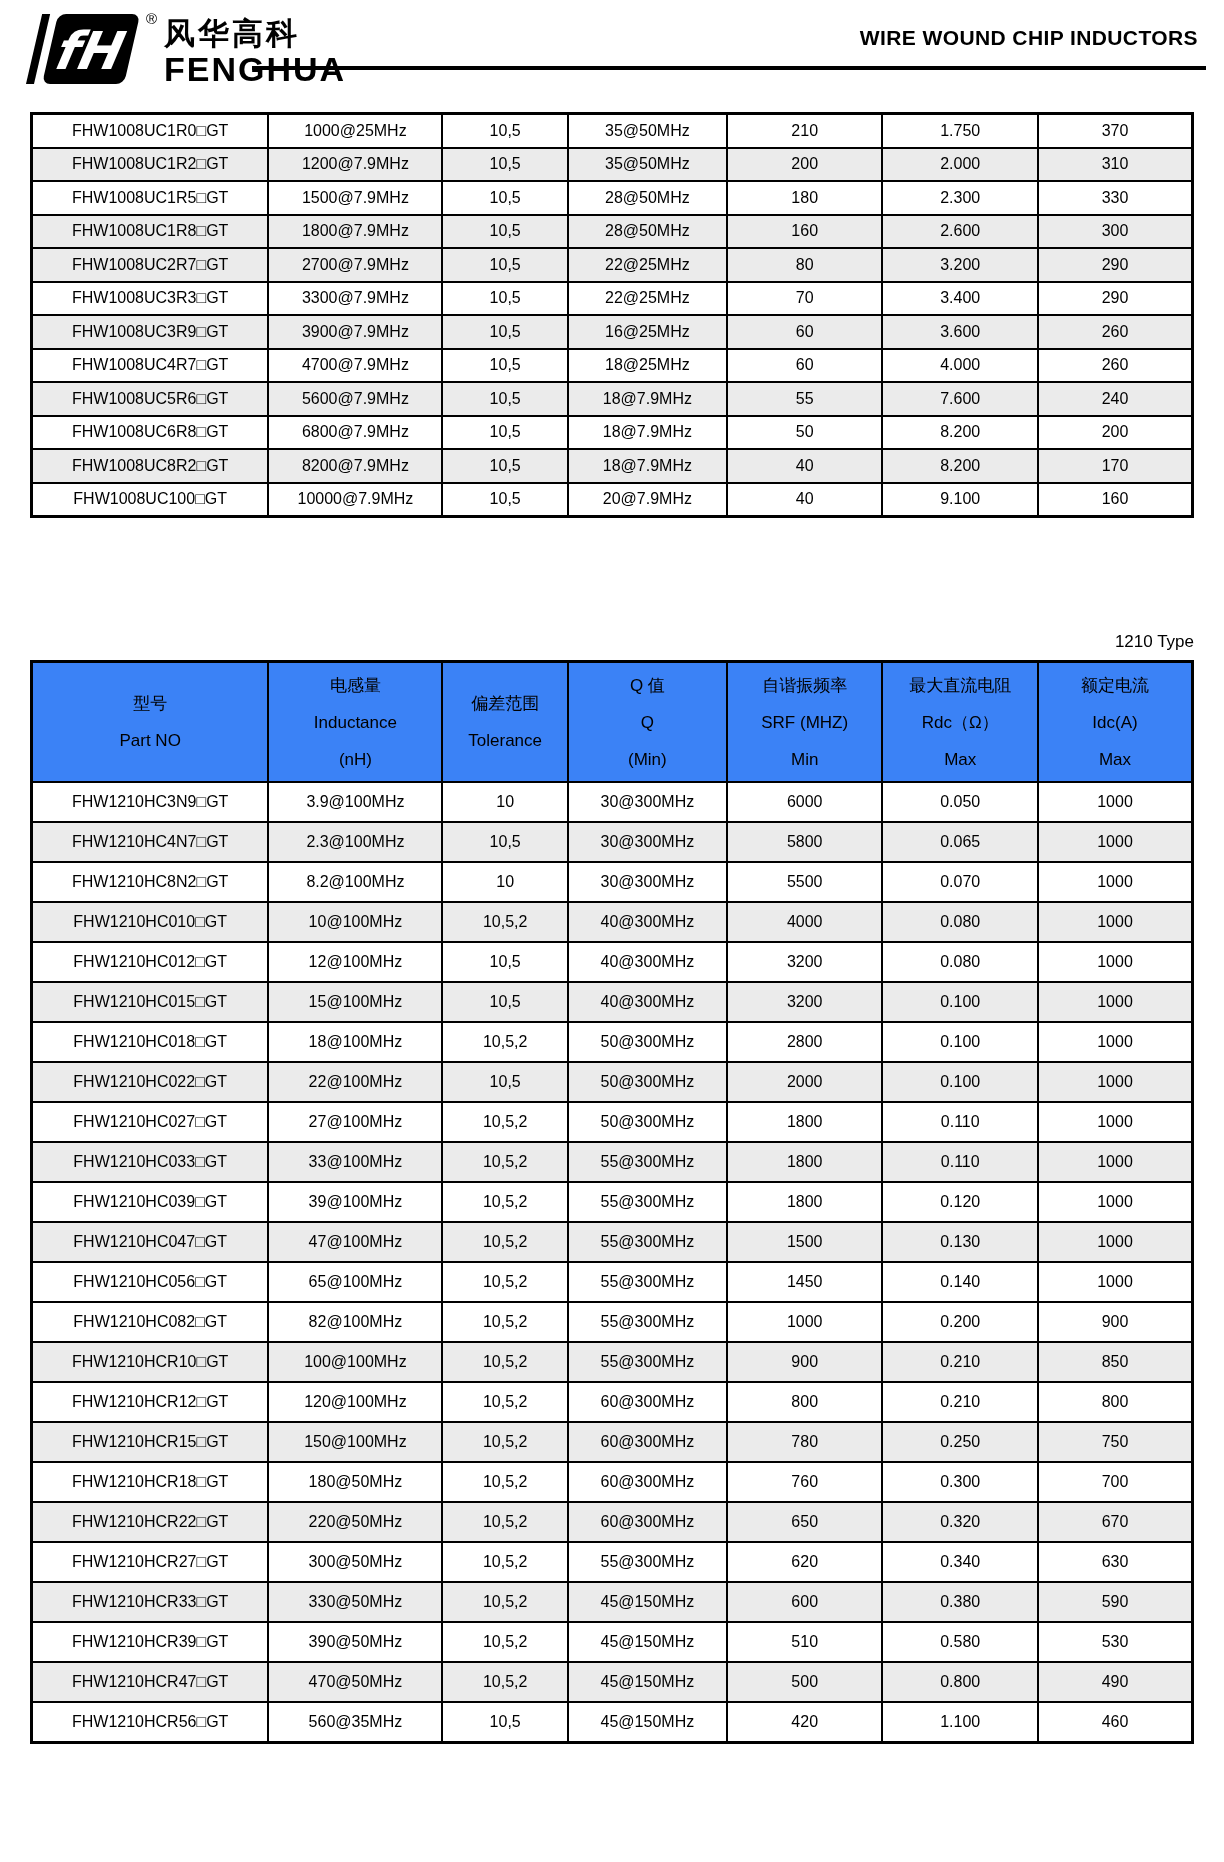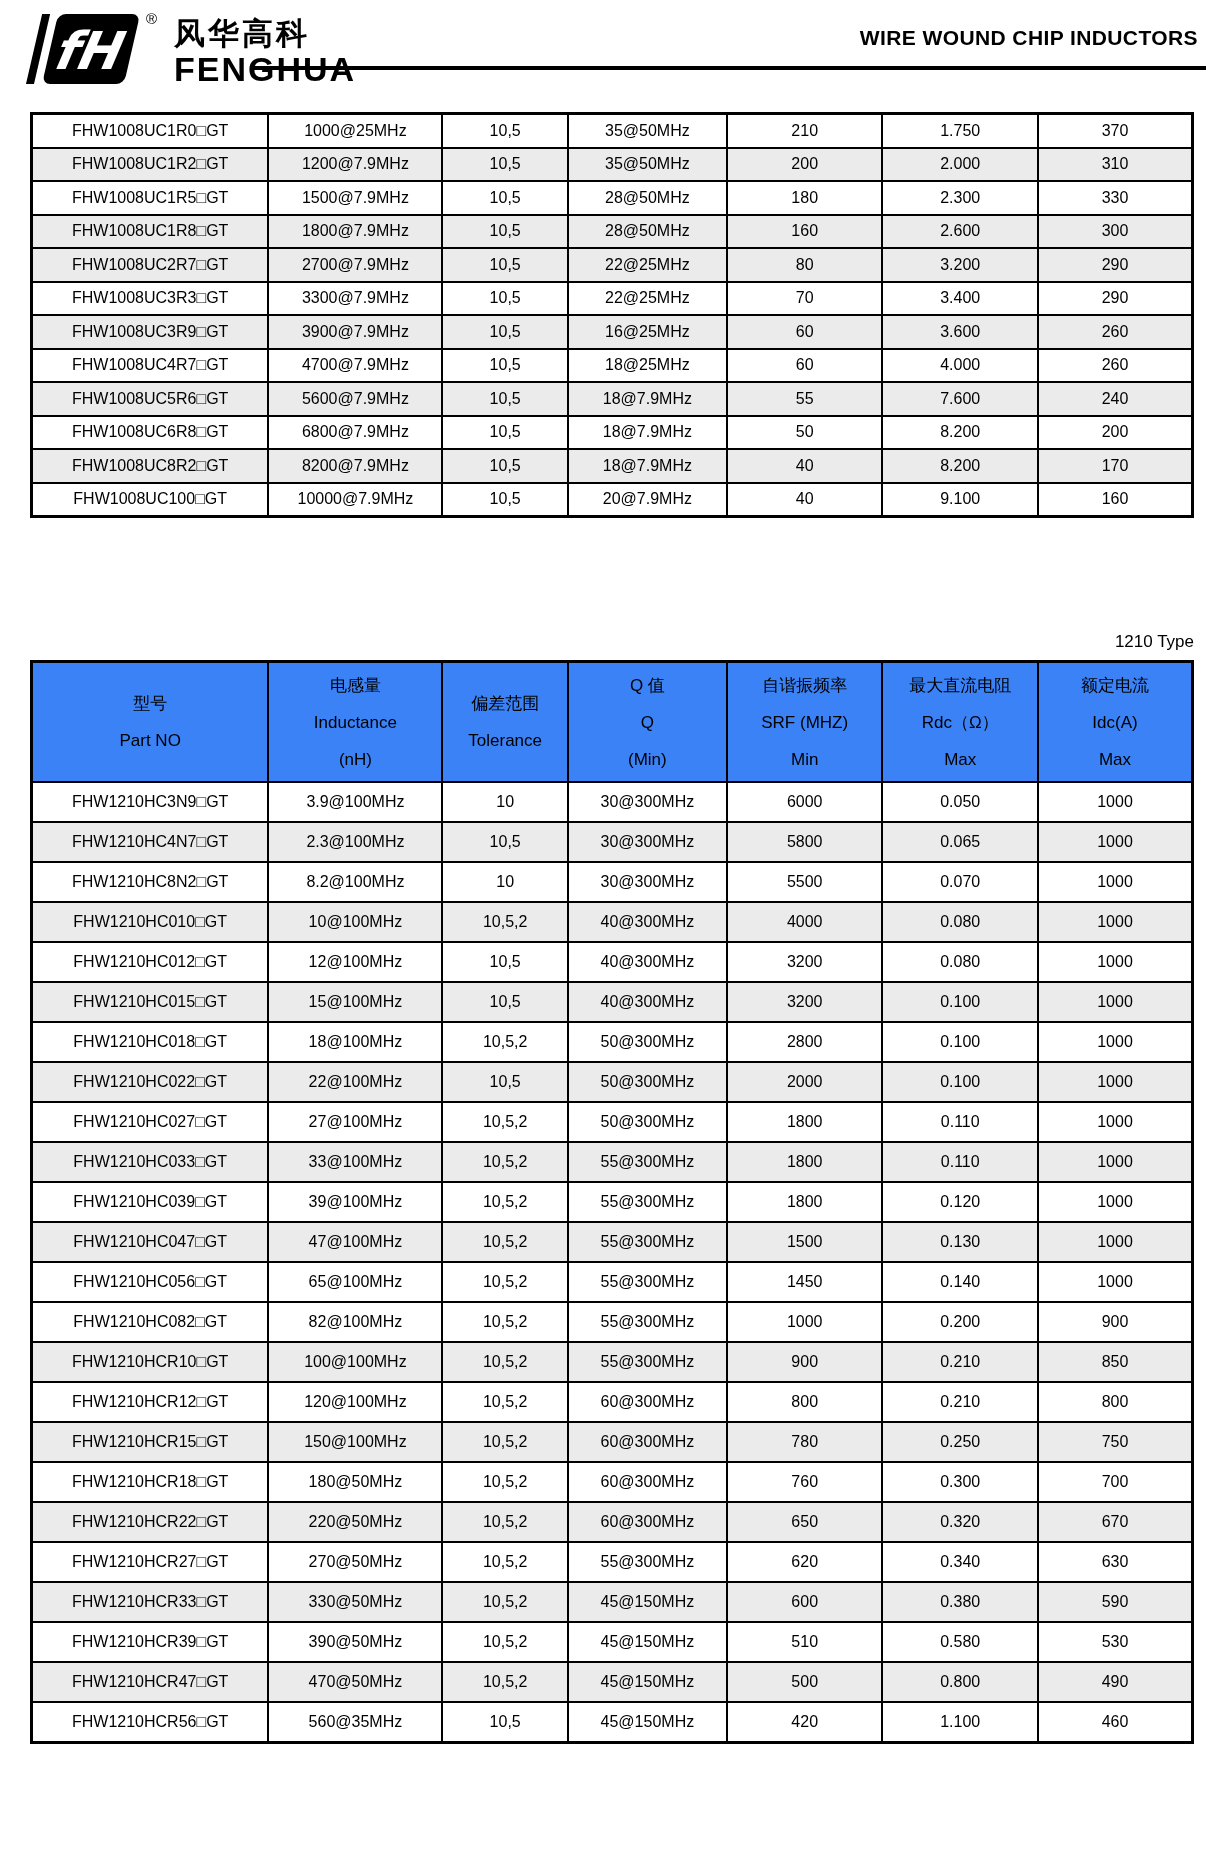--- a/index.html
+++ b/index.html
@@ -5,21 +5,21 @@
   html,body{margin:0;padding:0;}
   body{
     width:1224px;height:1862px;background:#ffffff;color:#000;
     font-family:"Liberation Sans","DejaVu Sans",sans-serif;
     position:relative;overflow:hidden;
   }
   .page{position:relative;width:1164px;margin:0 30px;}
   
   .page-header{position:relative;height:112px;}
   .logo-block{position:absolute;left:-14px;top:6px;display:flex;align-items:flex-start;}
-  .brand-text{margin-left:10px;margin-top:12px;line-height:1;}
+  .brand-text{margin-top:12px;line-height:1;}
   .brand-cn{font-size:31px;font-weight:bold;letter-spacing:3px;}
   .brand-en{font-size:34px;font-weight:600;letter-spacing:2px;margin-top:3px;}
   .doc-title{
     position:absolute;right:-4px;top:26px;
     font-size:21px;font-weight:bold;letter-spacing:0.4px;
   }
   .header-rule{position:absolute;left:222px;right:-12px;top:66px;height:4px;background:#000;}
   
   table{border-collapse:collapse;table-layout:fixed;width:1164px;border:3px solid #000;}
   td,th{
@@ -398,21 +398,21 @@
           <td>FHW1210HCR22□GT</td>
           <td>220@50MHz</td>
           <td>10,5,2</td>
           <td>60@300MHz</td>
           <td>650</td>
           <td>0.320</td>
           <td>670</td>
         </tr>
         <tr>
           <td>FHW1210HCR27□GT</td>
-          <td>270@50MHz</td>
+          <td>300@50MHz</td>
           <td>10,5,2</td>
           <td>55@300MHz</td>
           <td>620</td>
           <td>0.340</td>
           <td>630</td>
         </tr>
         <tr class="alt">
           <td>FHW1210HCR33□GT</td>
           <td>330@50MHz</td>
           <td>10,5,2</td>

